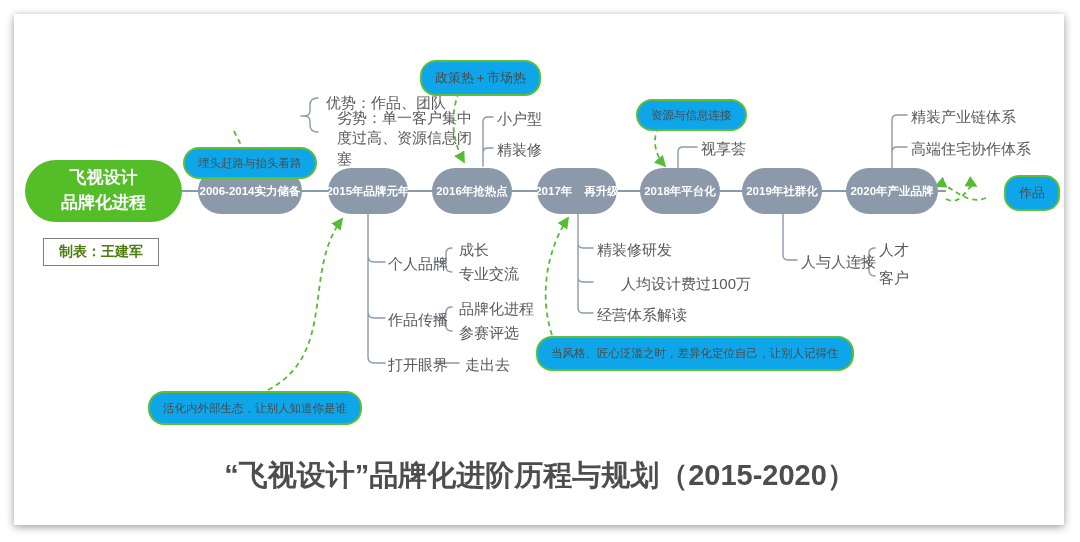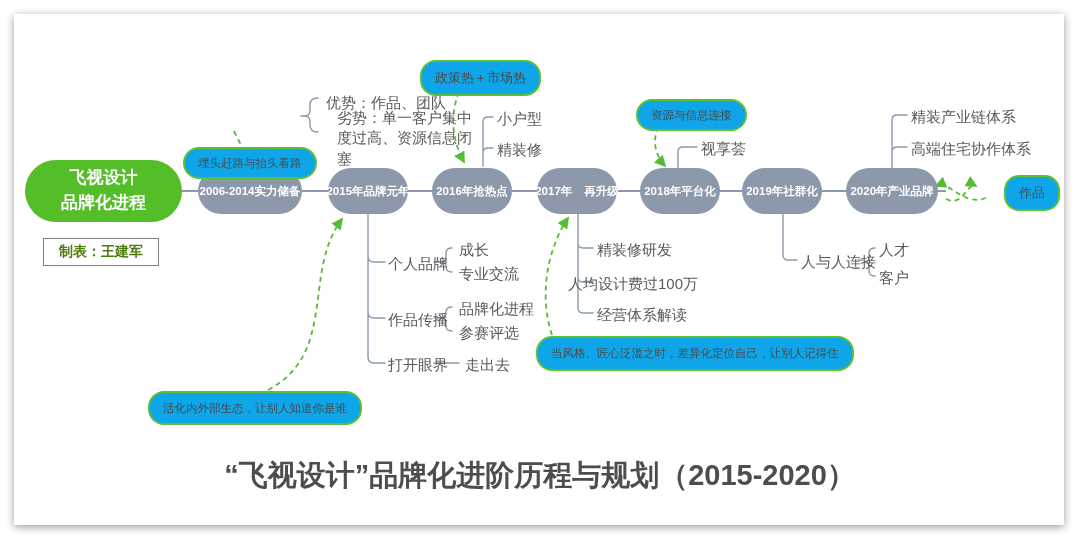--- a/index.html
+++ b/index.html
@@ -118,21 +118,21 @@
   <div class="btxt" style="left:388px;top:255px;">个人品牌</div>
   <div class="btxt" style="left:459px;top:241px;">成长</div>
   <div class="btxt" style="left:459px;top:265px;">专业交流</div>
   <div class="btxt" style="left:388px;top:311px;">作品传播</div>
   <div class="btxt" style="left:459px;top:300px;">品牌化进程</div>
   <div class="btxt" style="left:459px;top:324px;">参赛评选</div>
   <div class="btxt" style="left:388px;top:356px;">打开眼界</div>
   <div class="btxt" style="left:465px;top:356px;">走出去</div>
 
   <div class="btxt" style="left:597px;top:241px;">精装修研发</div>
-  <div class="btxt" style="left:568px;top:275px;">人均设计费过100万</div>
+  <div class="btxt" style="left:621px;top:275px;">人均设计费过100万</div>
   <div class="btxt" style="left:597px;top:306px;">经营体系解读</div>
 
   <div class="btxt" style="left:801px;top:253px;">人与人连接</div>
   <div class="btxt" style="left:879px;top:241px;">人才</div>
   <div class="btxt" style="left:879px;top:269px;">客户</div>
 
   <div class="footer-title">“飞视设计”品牌化进阶历程与规划（2015-2020）</div>
 </div>
 
 </body></html>

